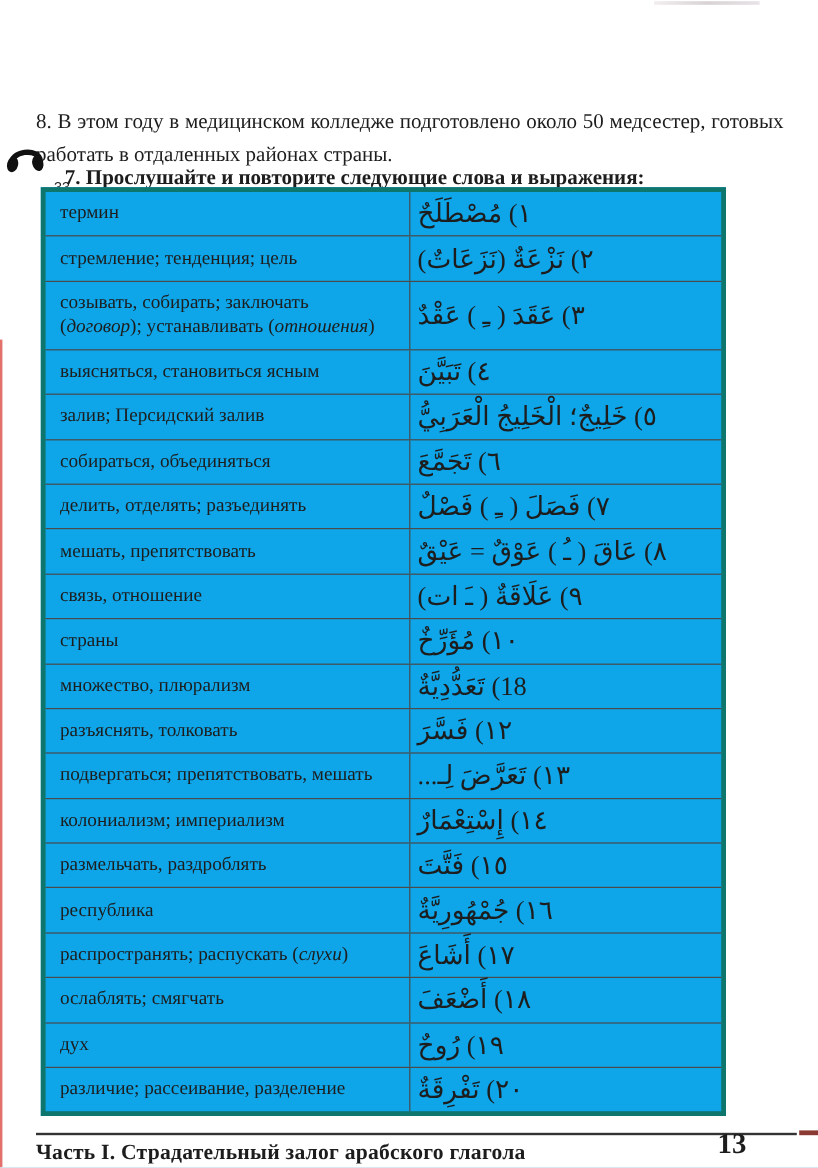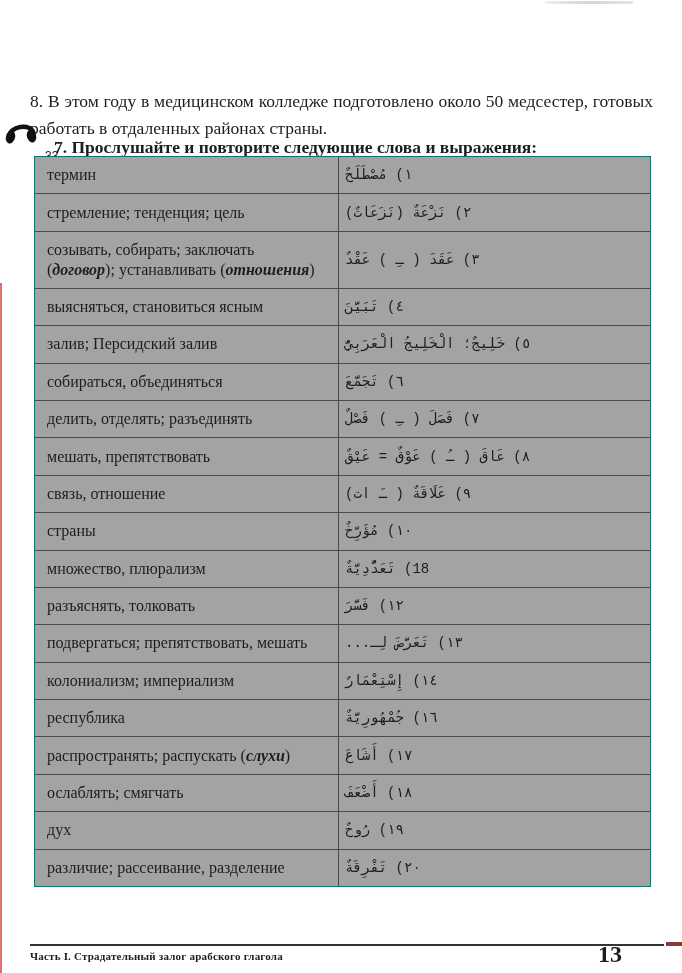--- a/index.html
+++ b/index.html
@@ -23,48 +23,48 @@
   .headset{position:absolute;left:3px;top:114px;width:36px;height:34px;}
   .track-no{
     position:absolute;left:9px;top:149px;width:24px;
     font-family:"Liberation Sans", sans-serif;font-size:12px;color:#222;margin-left:36px;
   }
   .heading7{
     position:absolute;left:42px;top:123px;width:610px;
     font-size:17.5px;font-weight:bold;line-height:24px;
   }
   .vtable{
-    position:absolute;left:34px;top:156px;width:617px;
-    border:1px solid #0f766e;
+    position:absolute;left:34px;top:156px;width:571px;
+    border:4px solid #0f766e;
     box-sizing:border-box;
-    background:#a3a3a3;
+    background:#0ea5e9;
   }
   .vrow{display:flex;min-height:36.4px;border-bottom:1px solid #4a4a4a;align-items:stretch;}
   .vrow:last-child{border-bottom:none;}
   .vrow.tall{min-height:56px;}
   .cell-ru{
     flex:0 0 304px;box-sizing:border-box;
     border-right:1px solid #4a4a4a;
     padding:4px 8px 4px 12px;
     display:flex;flex-wrap:wrap;align-content:center;align-items:center;
     font-size:16px;line-height:20px;
   }
-  .cell-ru .it{font-style:italic;font-weight:bold;}
+  .cell-ru .it{font-style:italic;}
   .cell-ar{
     flex:1 1 auto;box-sizing:border-box;
     padding:2px 10px 2px 6px;
     display:flex;align-items:center;justify-content:flex-end;
     direction:rtl;text-align:right;
-    font-family:Liberation Mono, monospace;
-    font-size:14px;line-height:24px;
+    font-family:Liberation Serif, serif;
+    font-size:22px;line-height:24px;
   }
   .footer-rule{position:absolute;left:30px;top:944px;width:634px;height:2px;background:#333;}
   .footer-title{
     position:absolute;left:30px;top:950px;
-    font-size:11px;font-weight:bold;letter-spacing:0.2px;
+    font-size:18px;font-weight:bold;letter-spacing:0.2px;
   }
   .page-number{
     position:absolute;left:560px;top:941px;width:62px;
     text-align:right;font-size:24px;font-weight:600;
   }
 </style>
 </head>
 <body>
 
 <div class="page">
@@ -171,20 +171,26 @@
         <div class="cell-ar">١٣) تَعَرَّضَ لِـ...</div>
       </div>
       <div class="vrow">
         <div class="cell-ru">
           <span>колониализм; империализм</span>
         </div>
         <div class="cell-ar">١٤) إِسْتِعْمَارٌ</div>
       </div>
       <div class="vrow">
         <div class="cell-ru">
+          <span>размельчать, раздроблять</span>
+        </div>
+        <div class="cell-ar">١٥) فَتَّتَ</div>
+      </div>
+      <div class="vrow">
+        <div class="cell-ru">
           <span>республика</span>
         </div>
         <div class="cell-ar">١٦) جُمْهُورِيَّةٌ</div>
       </div>
       <div class="vrow">
         <div class="cell-ru">
           <span>распространять; распускать (</span>
           <span class="it">слухи</span>
           <span>)</span>
         </div>

